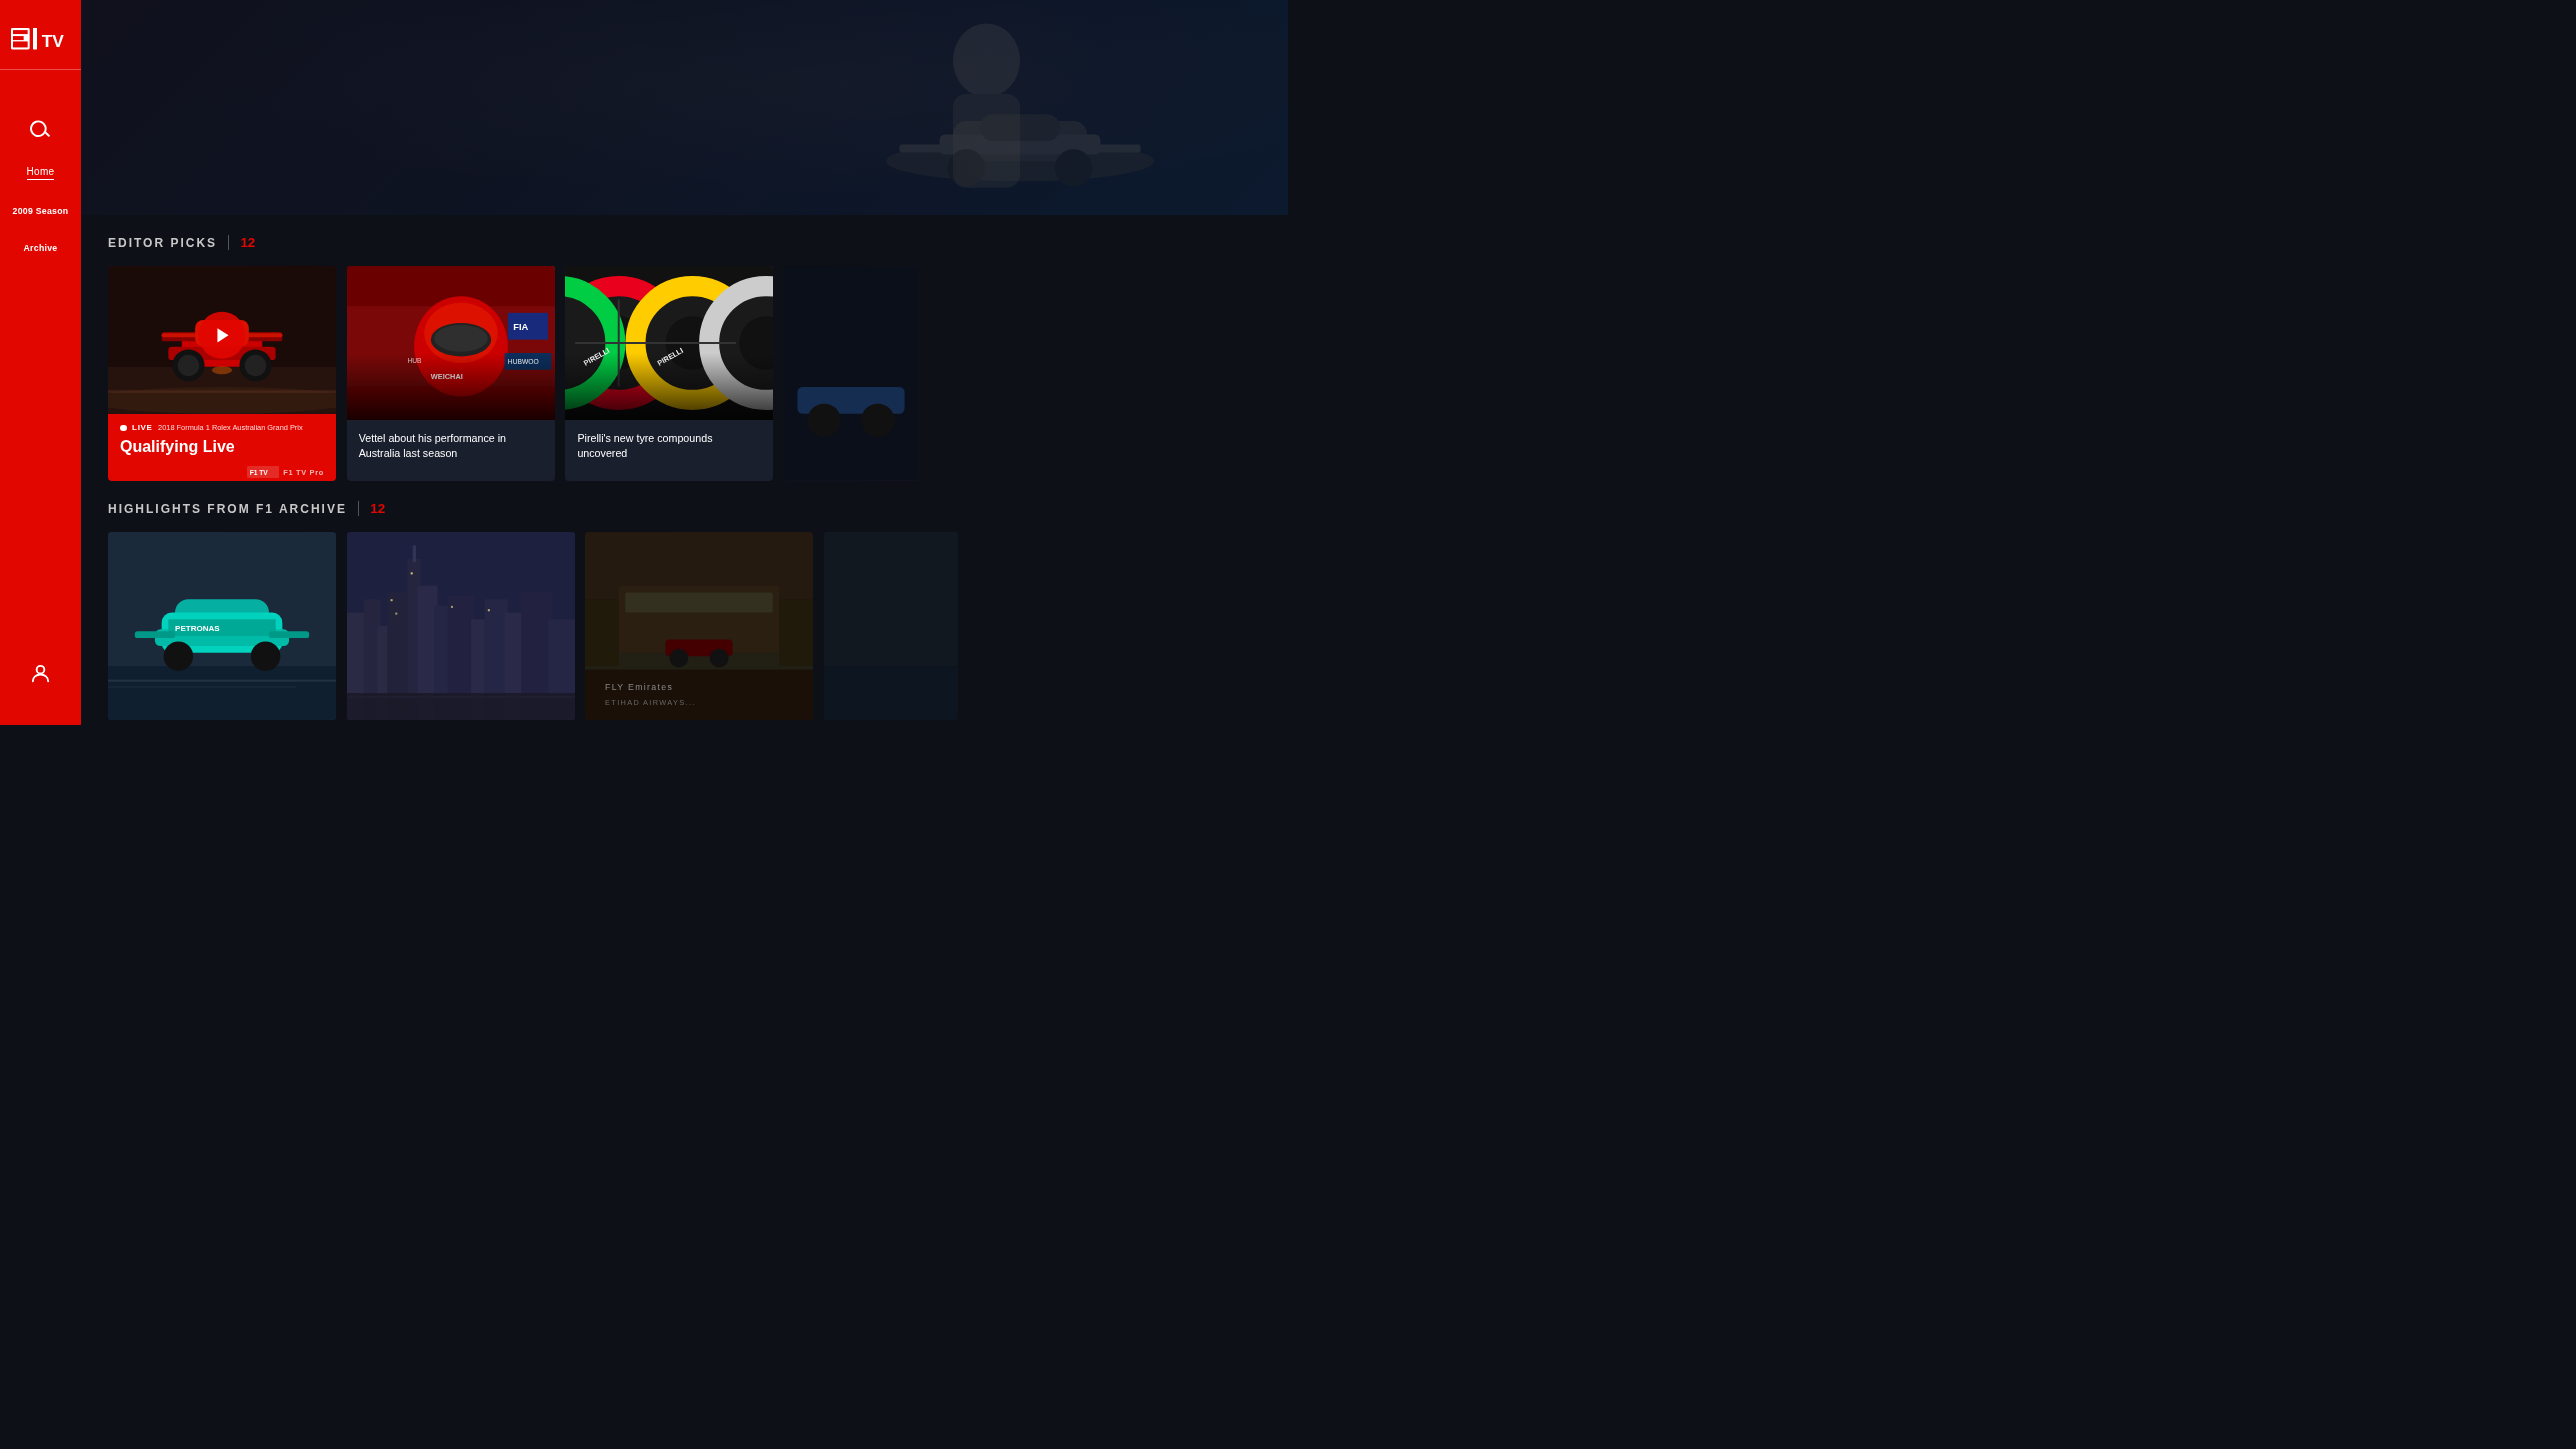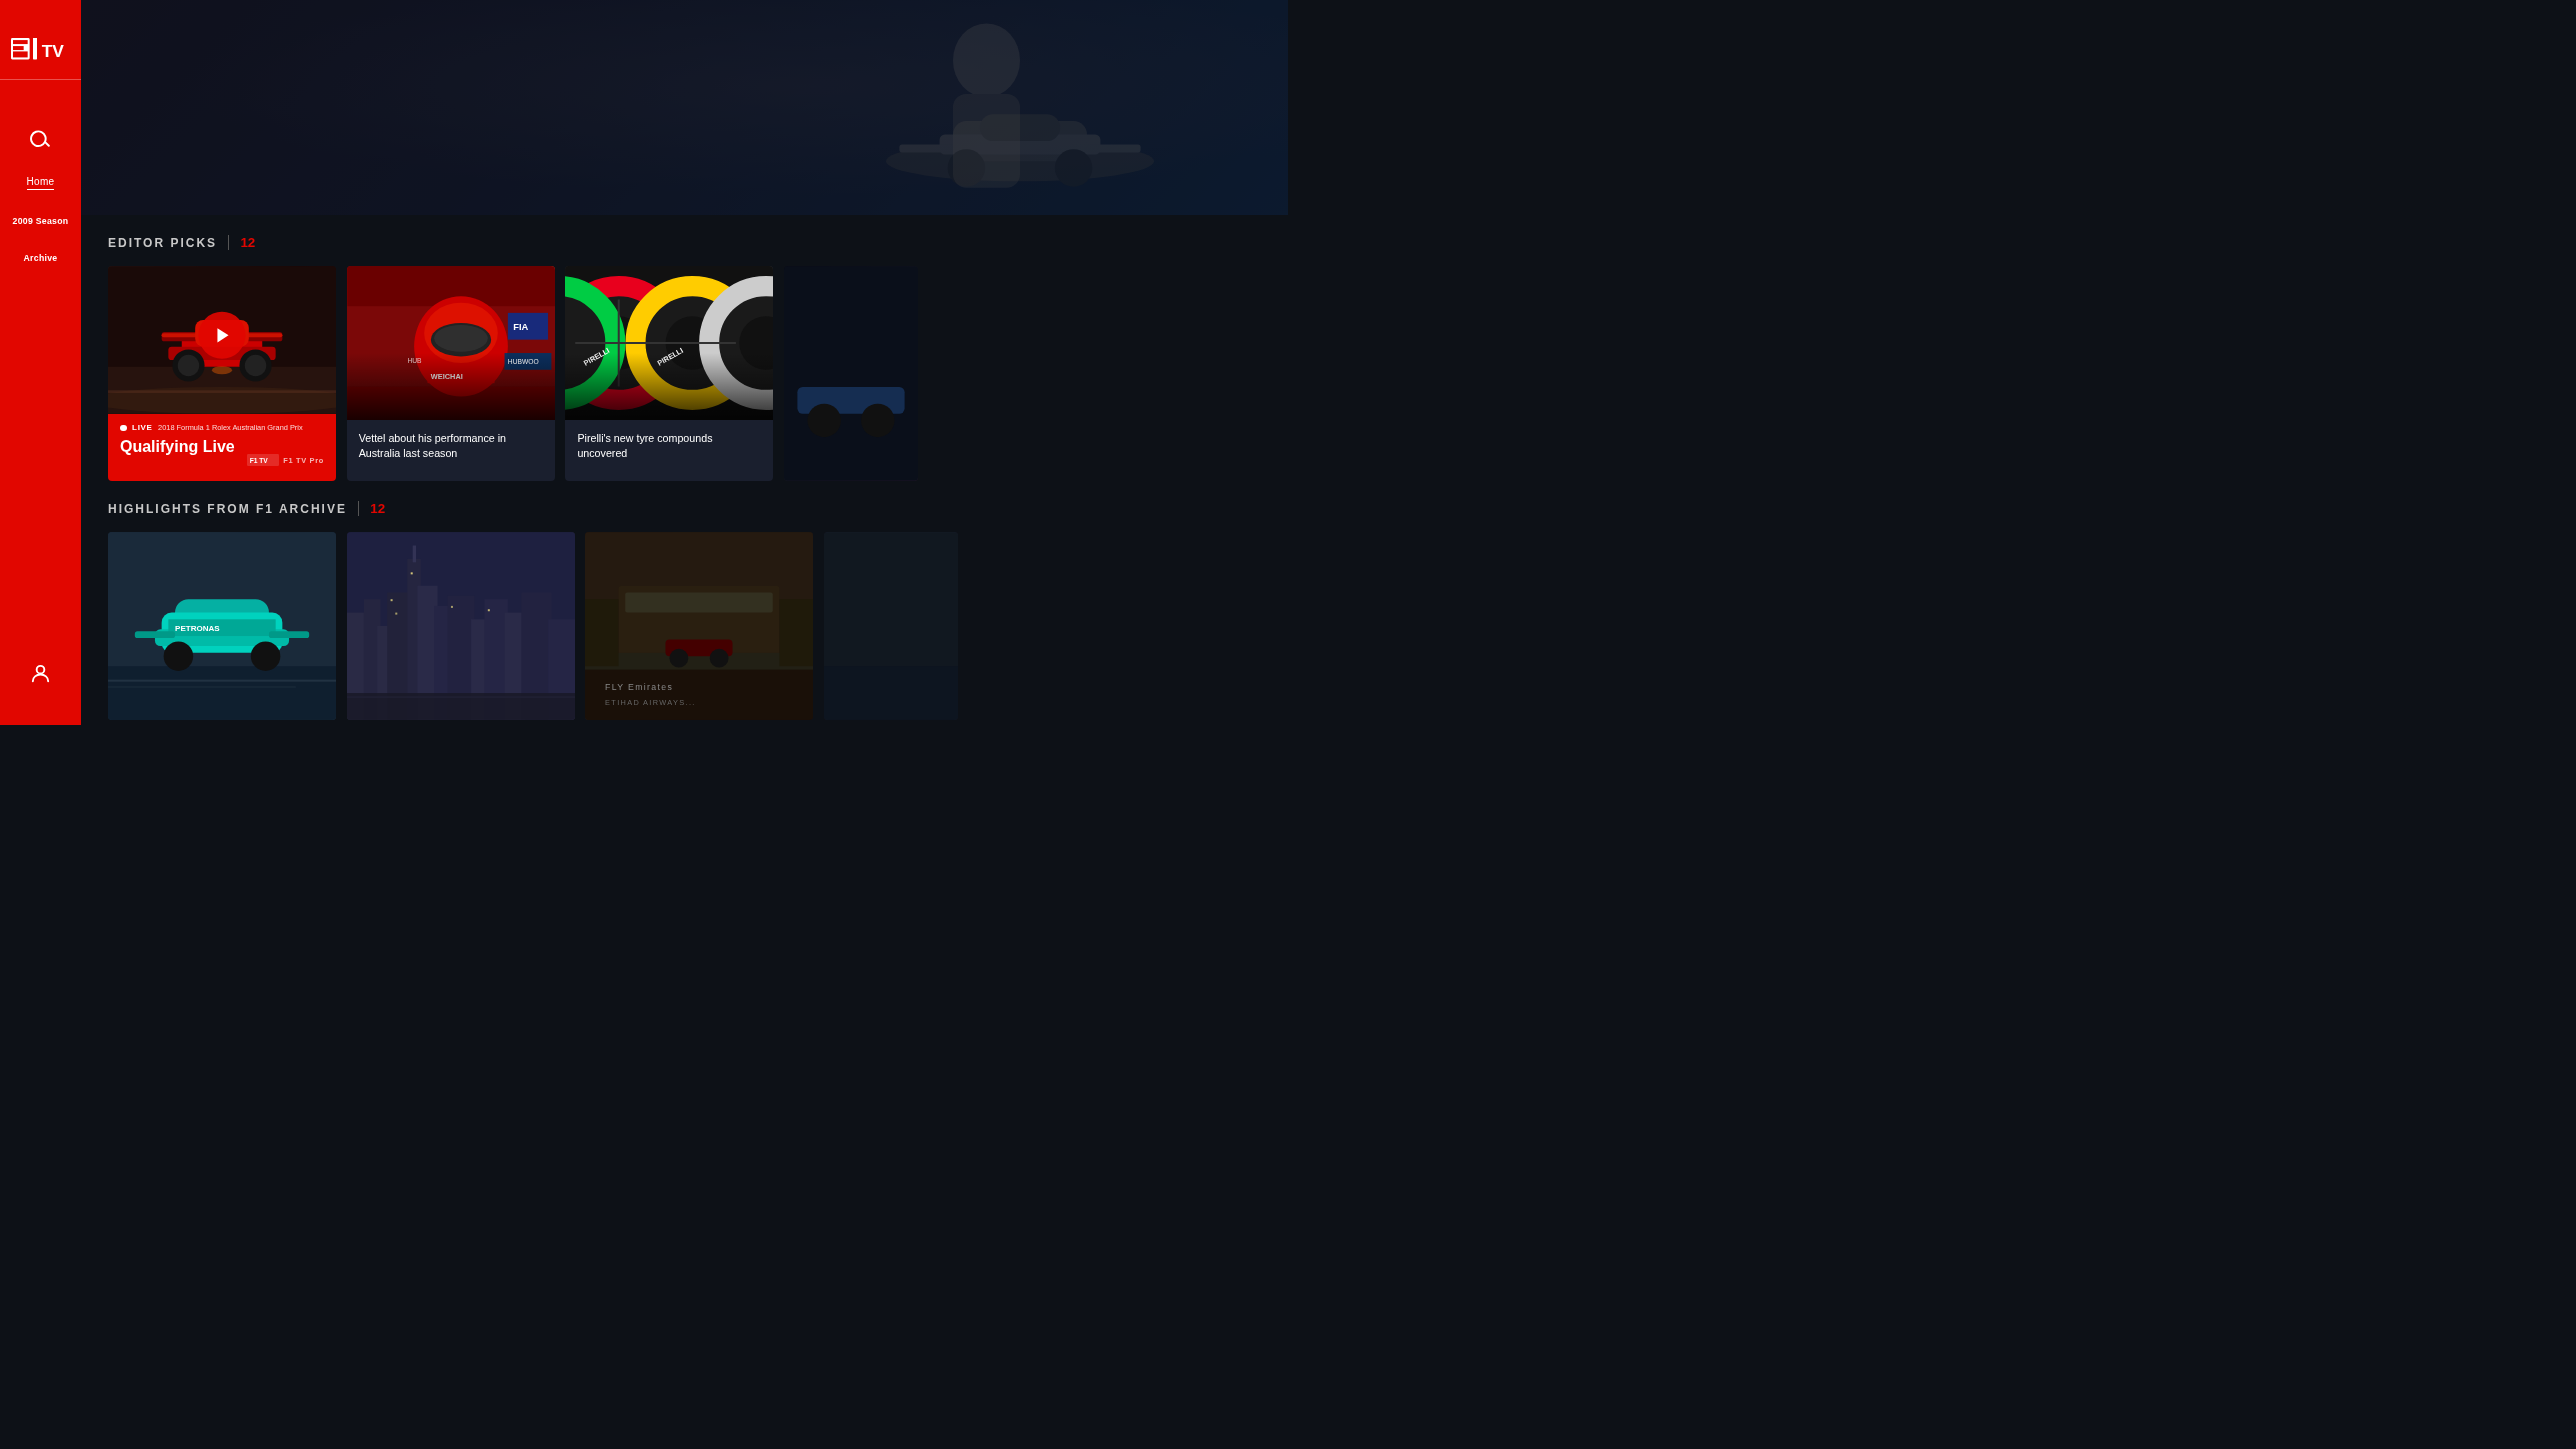--- a/index.html
+++ b/index.html
@@ -14,21 +14,21 @@
     }
 
     
     .sidebar {
       width: 81px;
       height: 725px;
       background: #e10600;
       display: flex;
       flex-direction: column;
       align-items: center;
-      padding-top: 32px;
+      padding-top: 22px;
       flex-shrink: 0;
       position: relative;
       z-index: 10;
     }
 
     .sidebar-logo {
       width: 60px;
       height: 34px;
       display: flex;
       align-items: center;
@@ -255,21 +255,21 @@
 
     .card-featured-title {
       color: white;
       font-size: 16px;
       font-weight: 700;
       margin-bottom: 4px;
     }
 
     .f1tv-pro-badge {
       position: absolute;
-      bottom: 15px;
+      bottom: 3px;
       right: 12px;
       display: flex;
       align-items: center;
       gap: 4px;
     }
 
     .play-btn-overlay {
       position: absolute;
       top: 50%;
       left: 50%;

